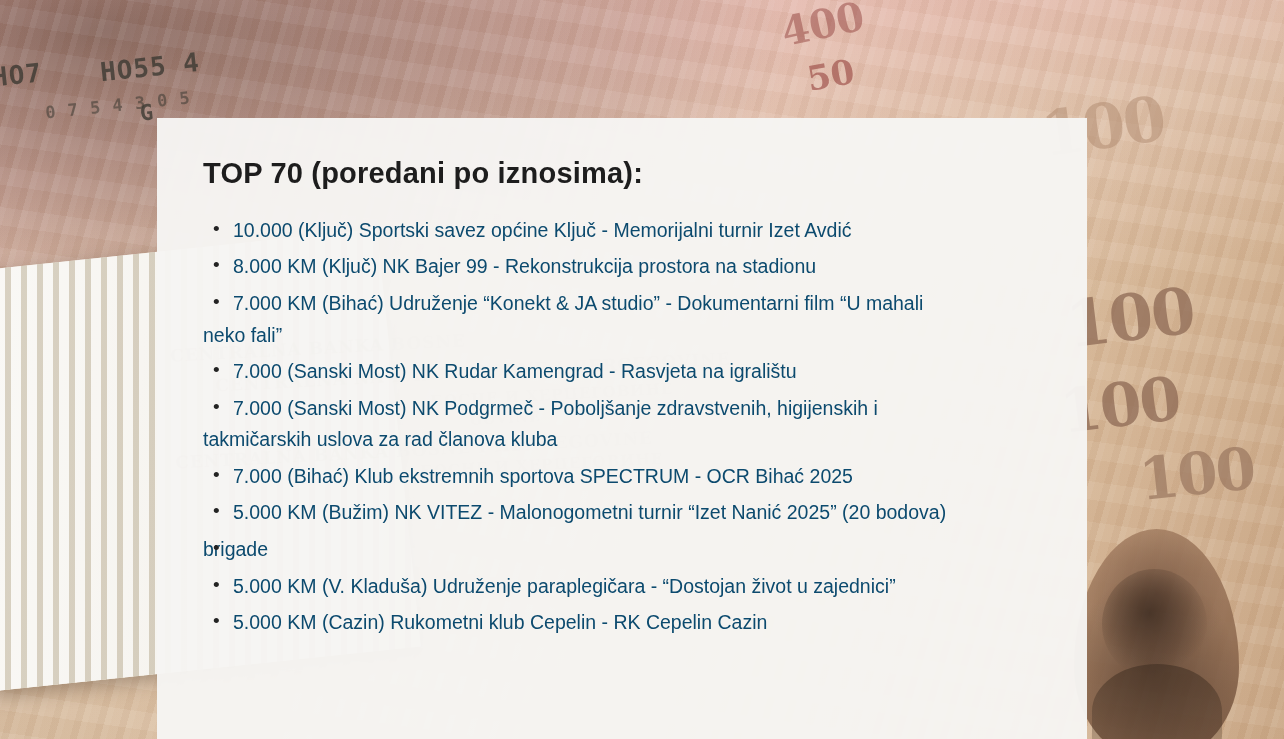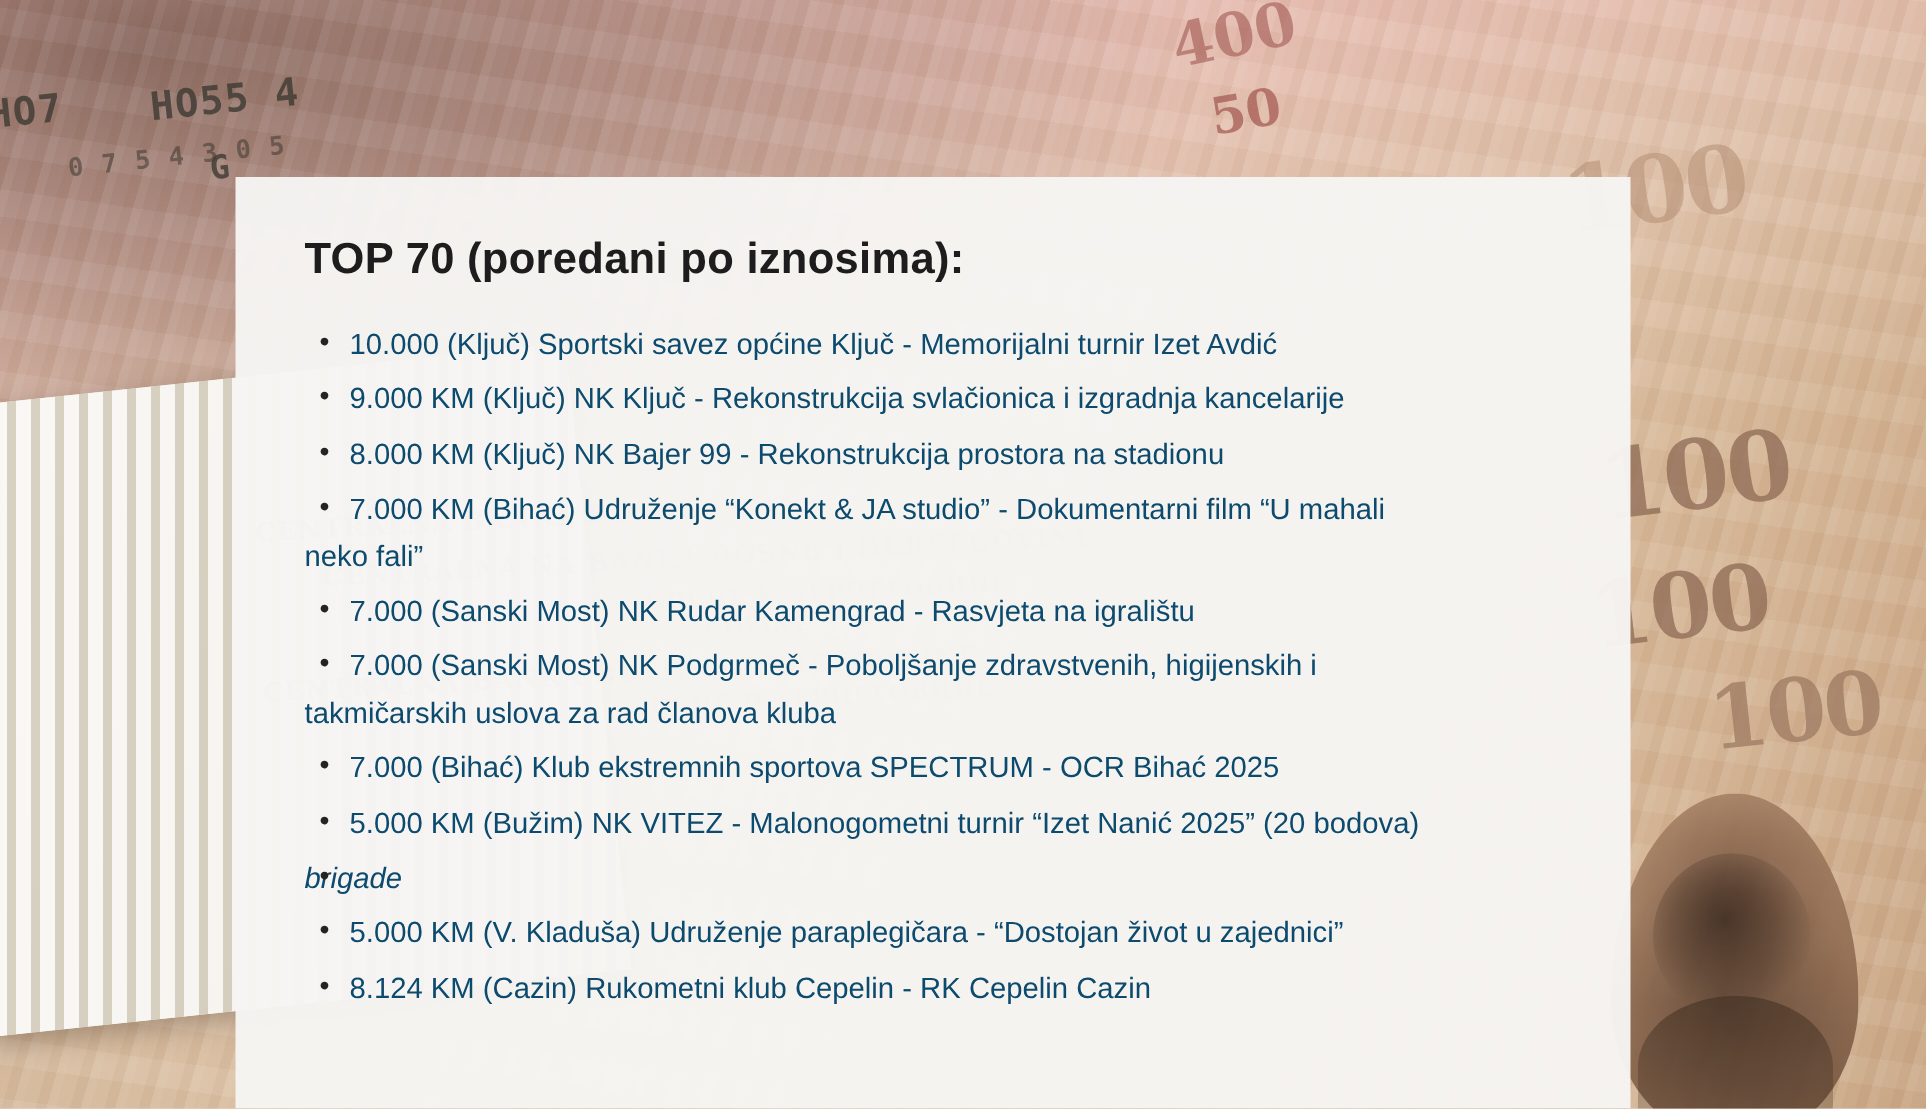--- a/index.html
+++ b/index.html
@@ -251,26 +251,25 @@
     <div class="watermark w3">БОСНЕ И ХЕРЦЕГОВИНЕ</div>
     <div class="watermark w4">CENTRALNA BANKA BOSNE I HERCEGOVINE</div>
     <div class="watermark w5">БОСНЕ И ХЕРЦЕГОВИНЕ</div>
     <div class="watermark w6">GOVINE</div>
   </div>
 
   <div class="card">
     <h1 class="card-title">TOP 70 (poredani po iznosima):</h1>
     <ul class="list" id="funding-list">
         <li><span>10.000 (Ključ) Sportski savez općine Ključ - Memorijalni turnir Izet Avdić</span></li>
-        <li><span>9.000 KM (Ključ) NK Ključ - Rekonstrukcija svlačionica i izgradnja kancelarije</span></li>
         <li><span>8.000 KM (Ključ) NK Bajer 99 - Rekonstrukcija prostora na stadionu</span></li>
         <li><span>7.000 KM (Bihać) Udruženje “Konekt &amp; JA studio” - Dokumentarni film “U mahali</span><div style="margin-left: -30px;"><span>neko fali”</span></div></li>
         <li><span>7.000 (Sanski Most) NK Rudar Kamengrad - Rasvjeta na igralištu</span></li>
         <li><span>7.000 (Sanski Most) NK Podgrmeč - Poboljšanje zdravstvenih, higijenskih i</span><div style="margin-left: -30px;"><span>takmičarskih uslova za rad članova kluba</span></div></li>
         <li><span>7.000 (Bihać) Klub ekstremnih sportova SPECTRUM - OCR Bihać 2025</span></li>
         <li><span>5.000 KM (Bužim) NK VITEZ - Malonogometni turnir “Izet Nanić 2025” (20 bodova)</span></li>
-        <li><div style="margin-left: -30px; font-style: italic;"><span>brigade</span></div></li>
+        <li><div style="margin-left: -30px;"><span>brigade</span></div></li>
         <li><span>5.000 KM (V. Kladuša) Udruženje paraplegičara - “Dostojan život u zajednici”</span></li>
-        <li><span>8.124 KM (Cazin) Rukometni klub Cepelin - RK Cepelin Cazin</span></li>
+        <li><span>5.000 KM (Cazin) Rukometni klub Cepelin - RK Cepelin Cazin</span></li>
       </ul>
   </div>
 
 </div>
 
 </body></html>

